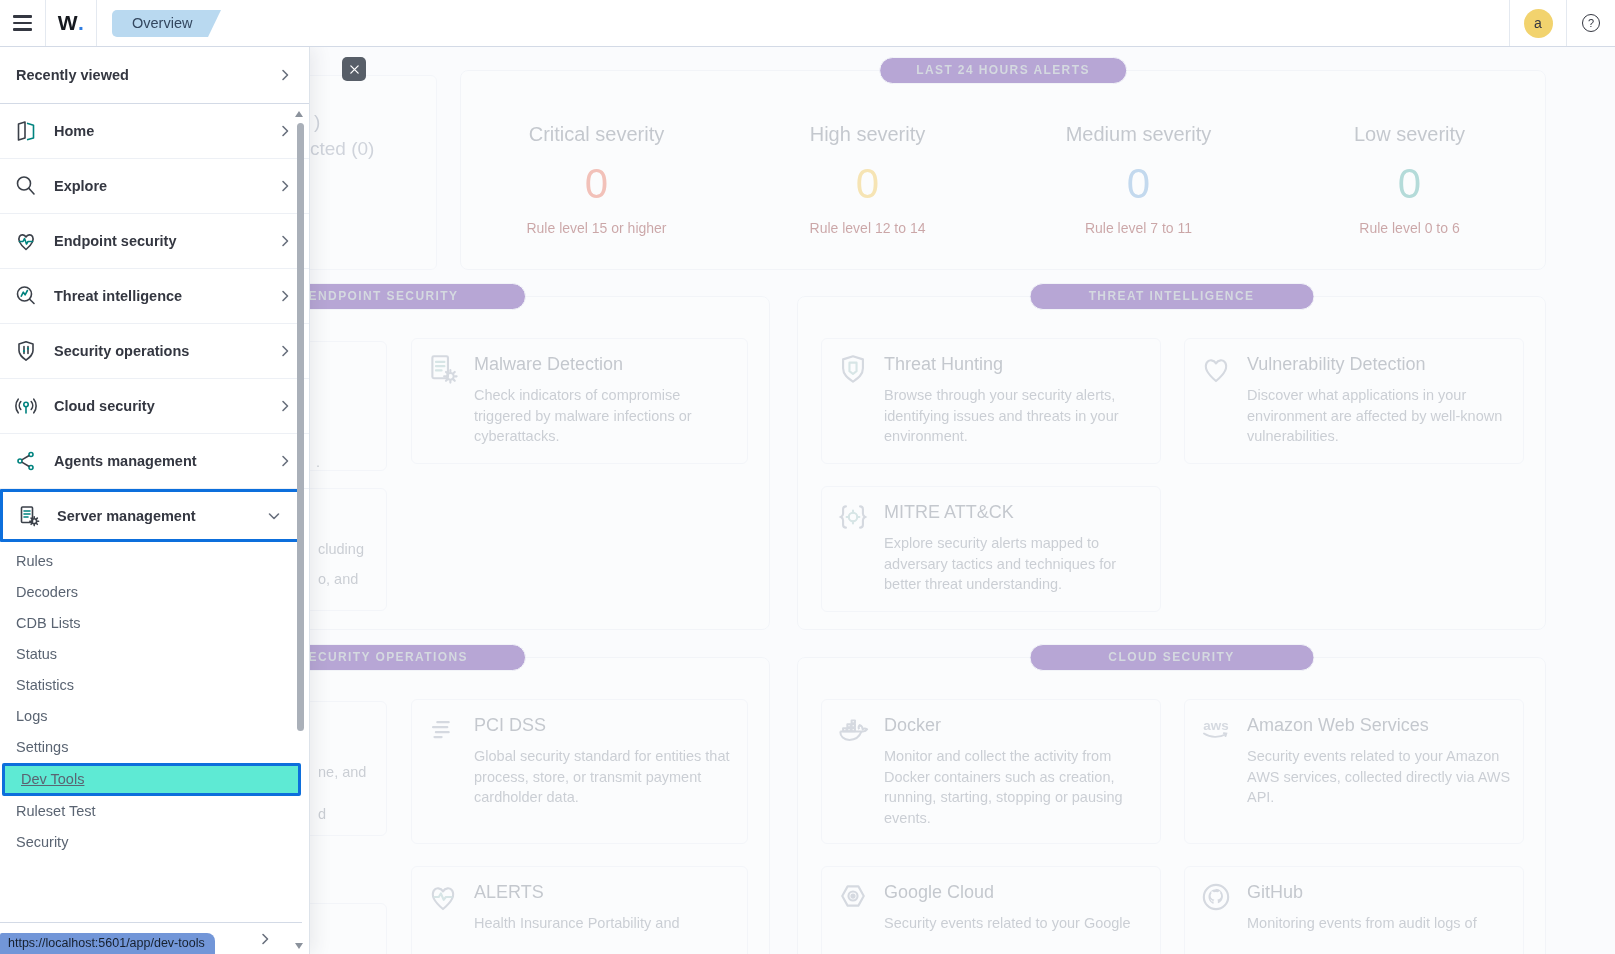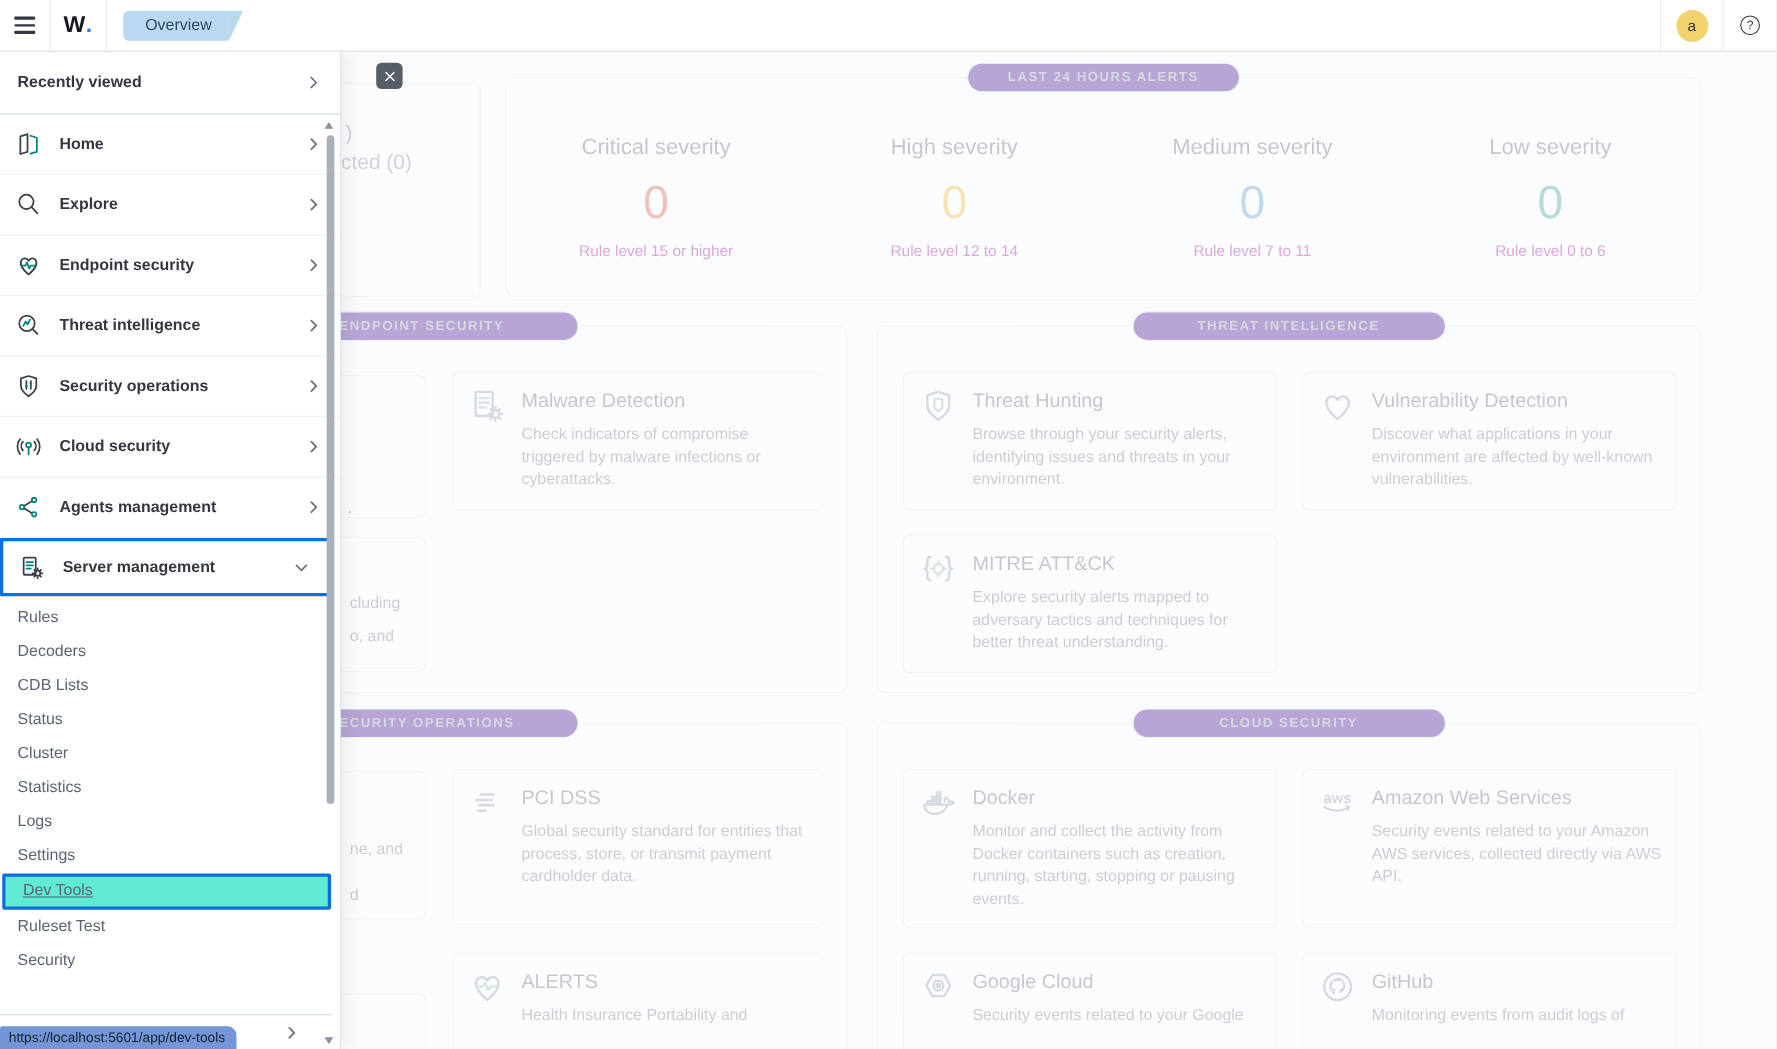--- a/index.html
+++ b/index.html
@@ -37,21 +37,21 @@
   .panel { position:absolute; background:#fff; border:1px solid #e6ebf2; border-radius:8px; }
   .notch { position:absolute; top:-14px; height:27px; line-height:25px; background:#4c1d95;
     border:1px solid #e6ebf2; border-radius:16px; padding:0 36px; white-space:nowrap;
     font-size:12px; font-weight:700; letter-spacing:1.4px; color:#99a3b2; text-align:center; }
   .notch.centered { left:50%; transform:translateX(-50%); }
 
   .sev-row { display:flex; padding-top:52px;justify-content:center; }
   .sev { flex:1; text-align:center; }
   .sev-label { font-size:20px; color:#6e7783; }
   .sev-value { font-size:42px; margin:14px 0 12px; font-weight:400; }
-  .sev-desc { font-size:14px; color:#a21caf; }
+  .sev-desc { font-size:14px; color:#7f1d1d; }
 
   .card { position:absolute; background:#fff; border:1px solid #e8edf3; border-radius:6px; cursor:pointer; }
   .c-icon { position:absolute; left:14px; top:13px; width:34px; height:34px; }
   .c-title { position:absolute; left:62px; top:15px; font-size:18px; color:#6e7783; white-space:nowrap; }
   .c-desc { position:absolute; left:62px; top:46px; right:12px; font-size:14.5px; line-height:20.5px; color:#7f8894; }
   .frag { position:absolute; font-size:14.5px; color:#7f8894; white-space:nowrap; }
   .frag-big { position:absolute; font-size:19px; color:#8b95a5; white-space:nowrap; }
 
   
   .sidebar { position:absolute; left:0; top:47px; bottom:0; width:310px; background:#fff;
@@ -385,21 +385,20 @@
       <svg class="chev" viewBox="0 0 16 16" fill="none" stroke="#69707d" stroke-width="1.6" stroke-linecap="round" stroke-linejoin="round">
           <path d="M3.5 6L8 10.5 12.5 6"></path>
         </svg>
     </div>
 
     <div class="subnav">
       <div class="sub-item"><span class="txt">Rules</span></div>
       <div class="sub-item"><span class="txt">Decoders</span></div>
       <div class="sub-item"><span class="txt">CDB Lists</span></div>
       <div class="sub-item"><span class="txt">Status</span></div>
-      <div class="sub-item"><span class="txt">Cluster</span></div>
       <div class="sub-item"><span class="txt">Statistics</span></div>
       <div class="sub-item"><span class="txt">Logs</span></div>
       <div class="sub-item"><span class="txt">Settings</span></div>
       <div class="sub-item active"><span class="txt">Dev Tools</span></div>
       <div class="sub-item"><span class="txt">Ruleset Test</span></div>
       <div class="sub-item"><span class="txt">Security</span></div>
     </div>
 
     <div class="sb-divider2"></div>
     <svg class="sb-bottom-chev" viewBox="0 0 16 16" fill="none" stroke="#69707d" stroke-width="1.6" stroke-linecap="round" stroke-linejoin="round">

